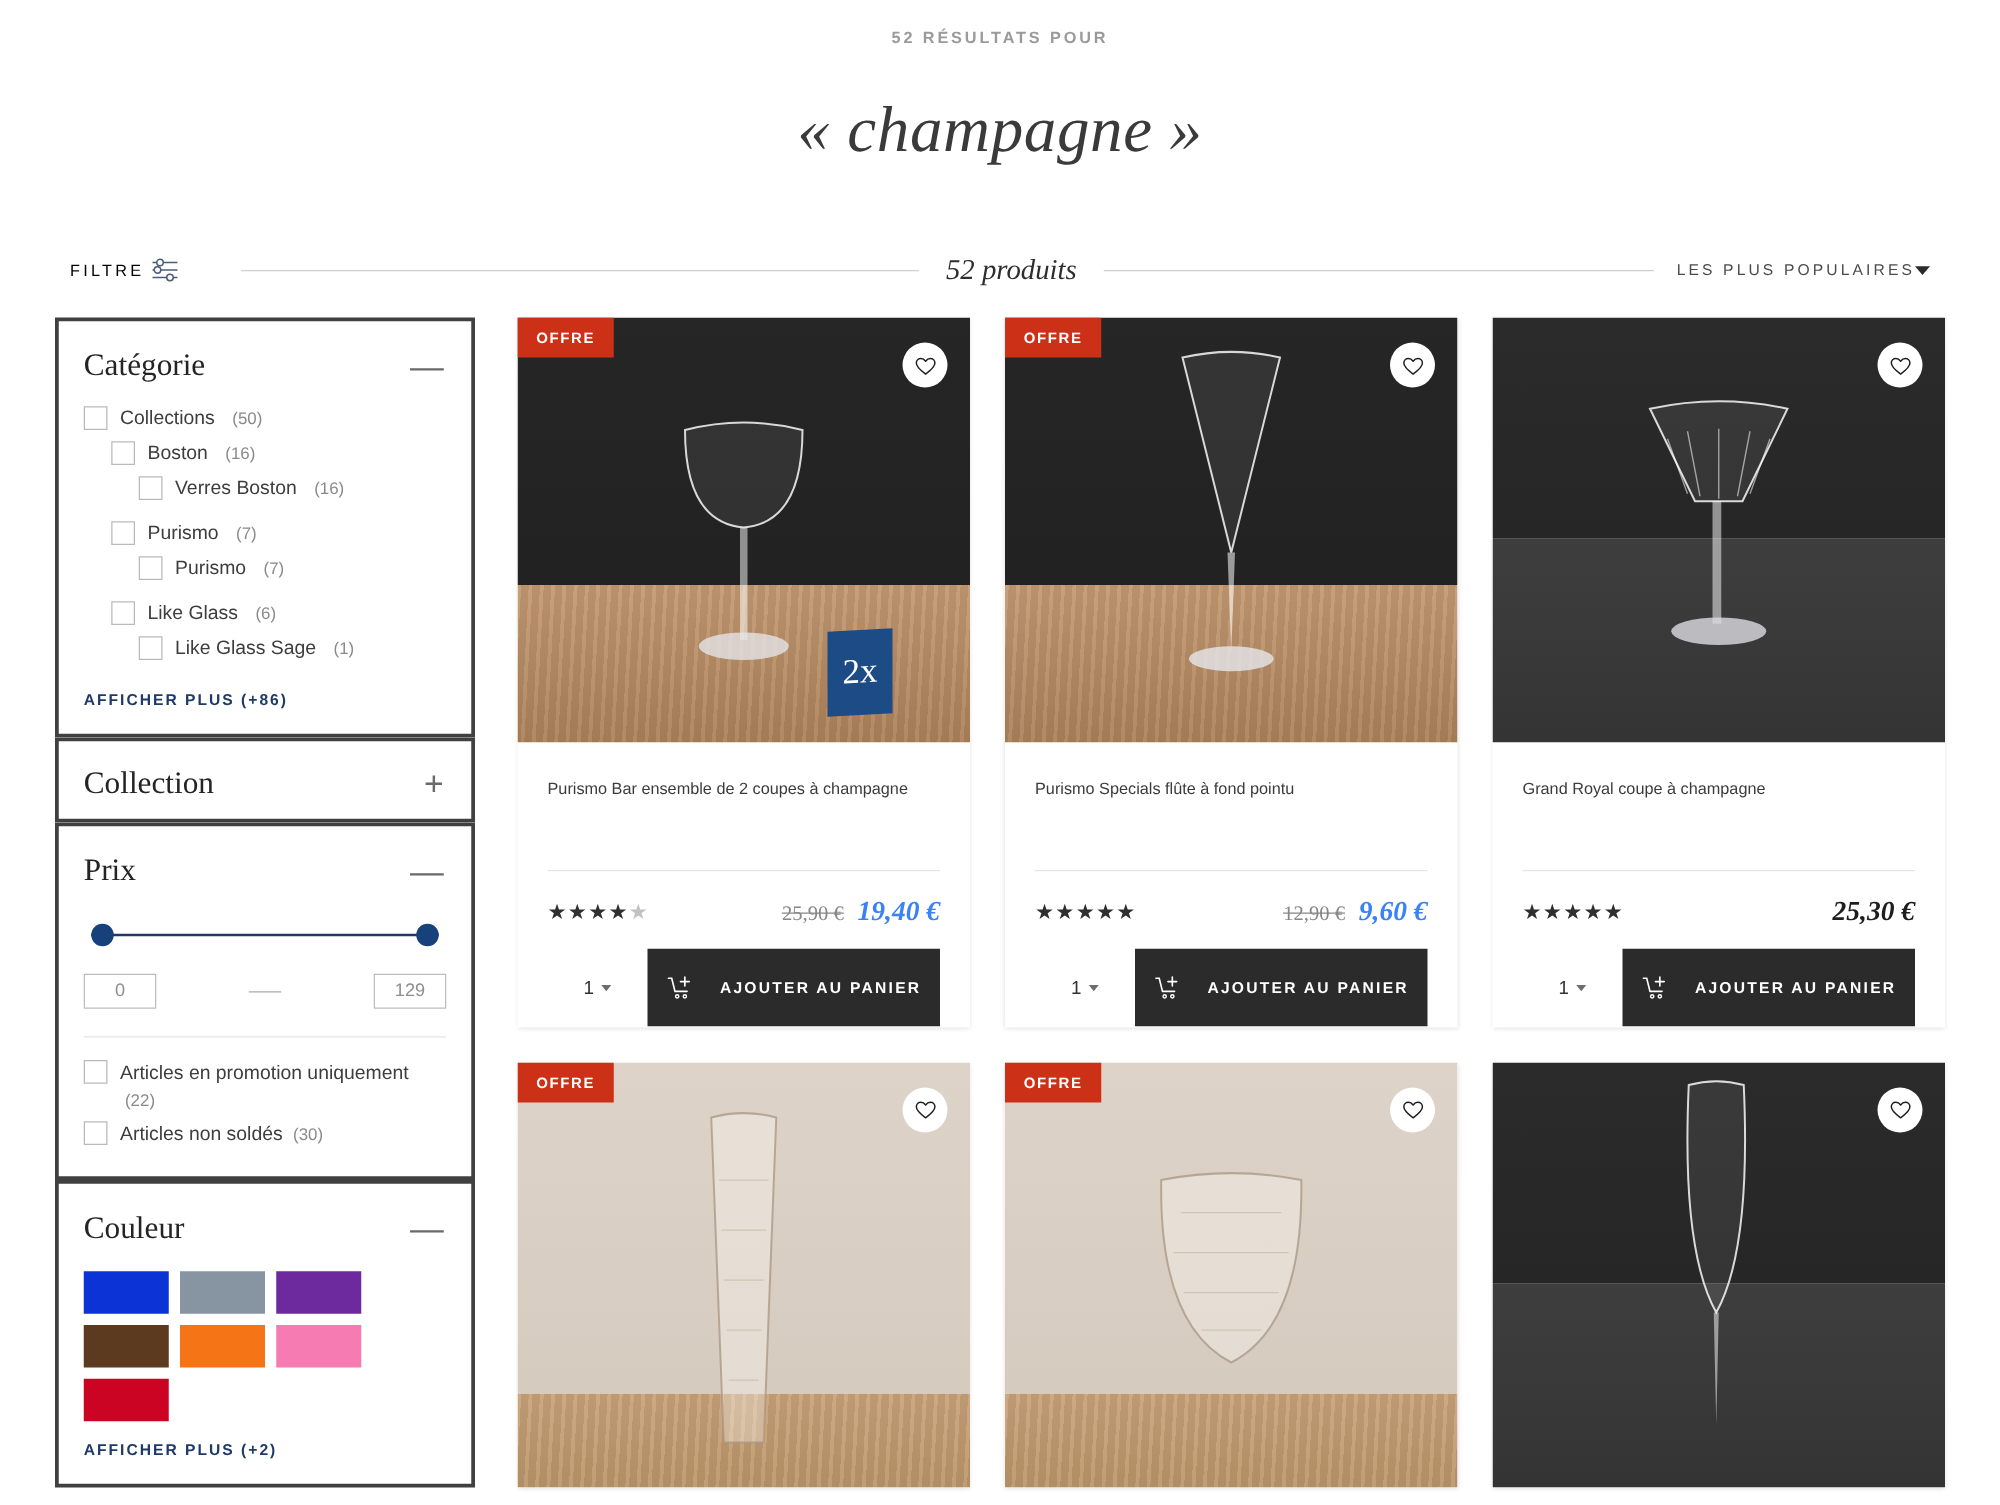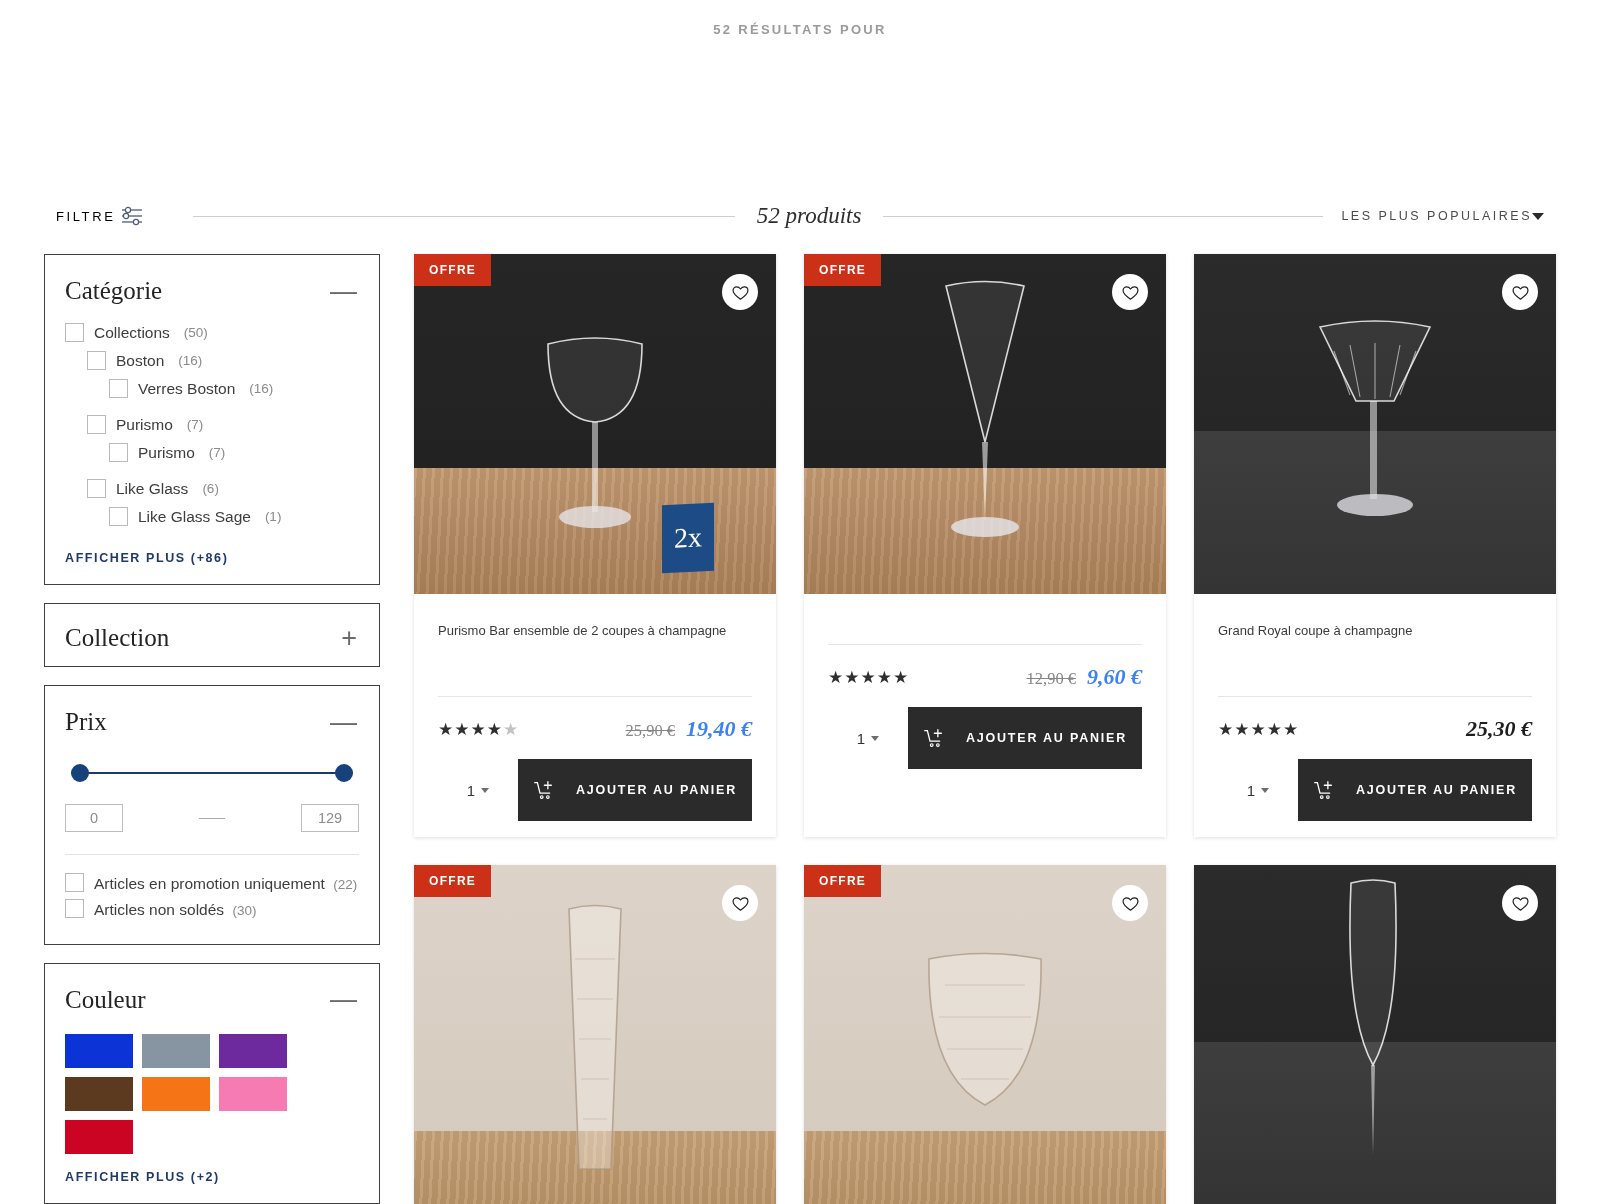--- a/index.html
+++ b/index.html
@@ -61,22 +61,22 @@
 
   
   .content {
     position: absolute; top: 254px; left: 0;
     width: 1600px; display: flex; padding: 0 44px; gap: 34px;
   }
 
   
   .sidebar { width: 336px; flex: 0 0 336px; }
   .facet {
-    border: 1px solid #404040; background: #fff;
-    padding: 22px 20px 18px 20px; margin-bottom: 18px;
+    border: 3px solid #404040; background: #fff;
+    padding: 22px 20px 18px 20px; 
   }
   .facet.compact { padding-top: 20px; padding-bottom: 14px; }
   .facet-head {
     display: flex; align-items: center; justify-content: space-between;
     cursor: pointer;
   }
   .facet-title {
     font-family: "Liberation Serif", serif;
     font-size: 25px; color: #242424; font-weight: normal;
   }
@@ -232,20 +232,21 @@
     font-size: 12.5px; font-weight: bold; letter-spacing: 1.8px;
     font-family: "Liberation Sans", sans-serif;
   }
   .cart-icon { width: 21px; height: 21px; display: block; }
 </style>
 </head>
 <body>
 
 <div class="search-header">
   <div class="results-count">52 RÉSULTATS POUR</div>
+  <div class="search-term">« champagne »</div>
 </div>
 
 <div class="toolbar">
   <div class="filter-btn">
     <span class="filter-label">FILTRE</span>
     <span>
       <svg class="sliders-icon" viewBox="0 0 26 26">
         <line x1="3" y1="7" x2="23" y2="7" stroke="#4a5c78" stroke-width="1.3"></line>
         <line x1="3" y1="13" x2="23" y2="13" stroke="#4a5c78" stroke-width="1.3"></line>
         <line x1="3" y1="19" x2="23" y2="19" stroke="#4a5c78" stroke-width="1.3"></line>
@@ -438,20 +439,21 @@
       <div class="wish-btn">
         <span>
               <svg class="heart-icon" viewBox="0 0 24 24">
     <path d="M12 20.5 C6 16.2 2.6 13.2 2.6 9.4 C2.6 6.7 4.7 4.8 7.2 4.8 C9 4.8 10.8 5.9 12 7.6
       C13.2 5.9 15 4.8 16.8 4.8 C19.3 4.8 21.4 6.7 21.4 9.4 C21.4 13.2 18 16.2 12 20.5 Z" fill="none" stroke="#1f1f1f" stroke-width="1.5" stroke-linejoin="round"></path>
               </svg>
             </span>
       </div>
     </div>
         <div class="card-body">
+        <div class="product-name">Purismo Specials flûte à fond pointu</div>
         <div class="name-rule"></div>
         <div class="price-row">
           <span class="stars"><span class="">★</span><span class="">★</span><span class="">★</span><span class="">★</span><span class="">★</span></span>
           <span class="prices">
               <span class="old-price">12,90 €</span>
          <span class="new-price">9,60 €</span>
             </span>
         </div>
         <div class="cart-row">
           <div class="qty-select">

